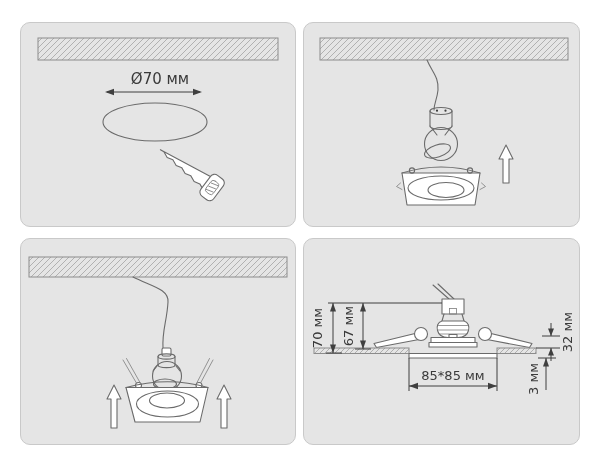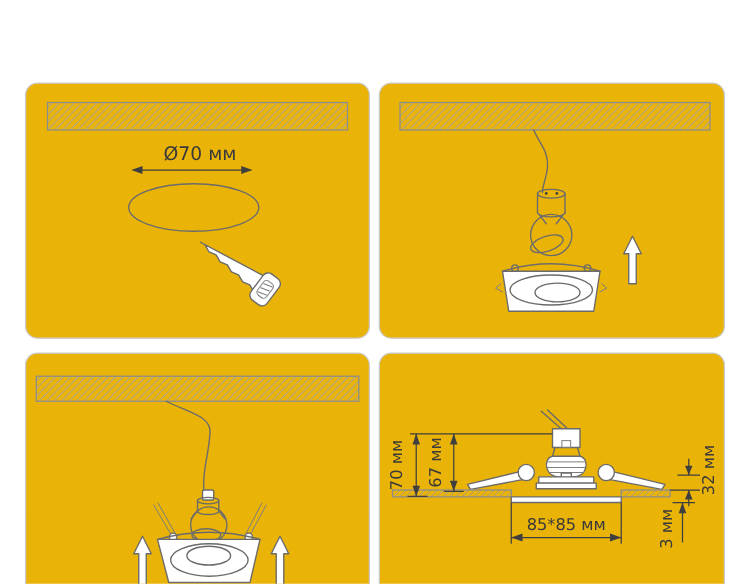--- a/index.html
+++ b/index.html
@@ -1,22 +1,22 @@
 <!DOCTYPE html>
 <html><head>
 <meta charset="utf-8">
 <style>
   html,body{margin:0;padding:0;}
   body{
     width:600px;height:467px;background:#ffffff;position:relative;
     font-family:"DejaVu Sans","Liberation Sans",sans-serif;overflow:hidden;
   }
   .panel{
-    position:absolute;background:#eab308;border:1px solid #c9c9c9;
-    border-radius:10px;box-sizing:border-box;overflow:hidden;margin-top:44px;
+    position:absolute;background:#e5e5e5;border:1px solid #c9c9c9;
+    border-radius:10px;box-sizing:border-box;overflow:hidden;
   }
   #panel1{left:20px;top:22px;width:276px;height:205px;}
   #panel2{left:303px;top:22px;width:277px;height:205px;}
   #panel3{left:20px;top:238px;width:276px;height:207px;}
   #panel4{left:303px;top:238px;width:277px;height:207px;}
   .panel svg{display:block;width:100%;height:100%;}
   .outline{fill:none;stroke:#6b6b6b;stroke-width:1.1;stroke-linejoin:round;stroke-linecap:round;}
   .outfill{fill:#ffffff;stroke:#6b6b6b;stroke-width:1.1;stroke-linejoin:round;}
   .thin{fill:none;stroke:#7d7d7d;stroke-width:0.8;stroke-linecap:round;}
   .hatchrect{stroke:#8c8c8c;stroke-width:1;}

